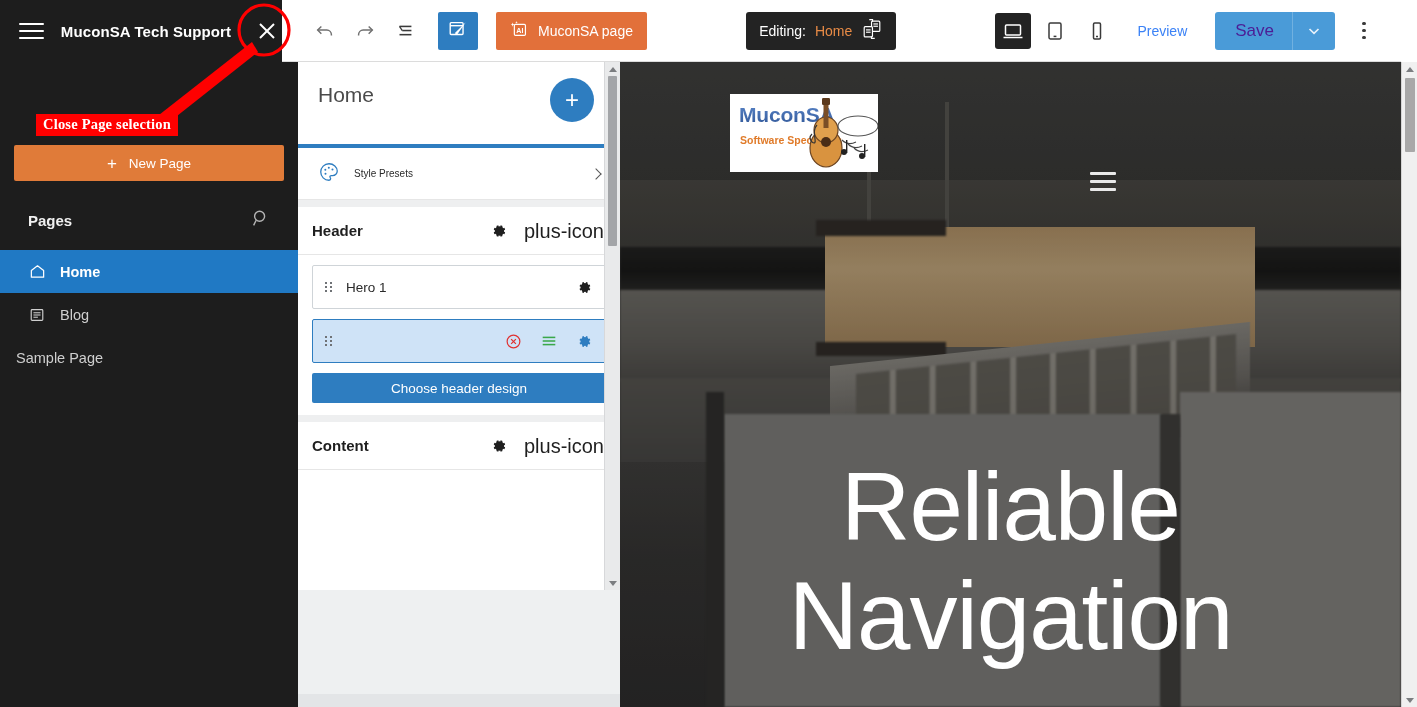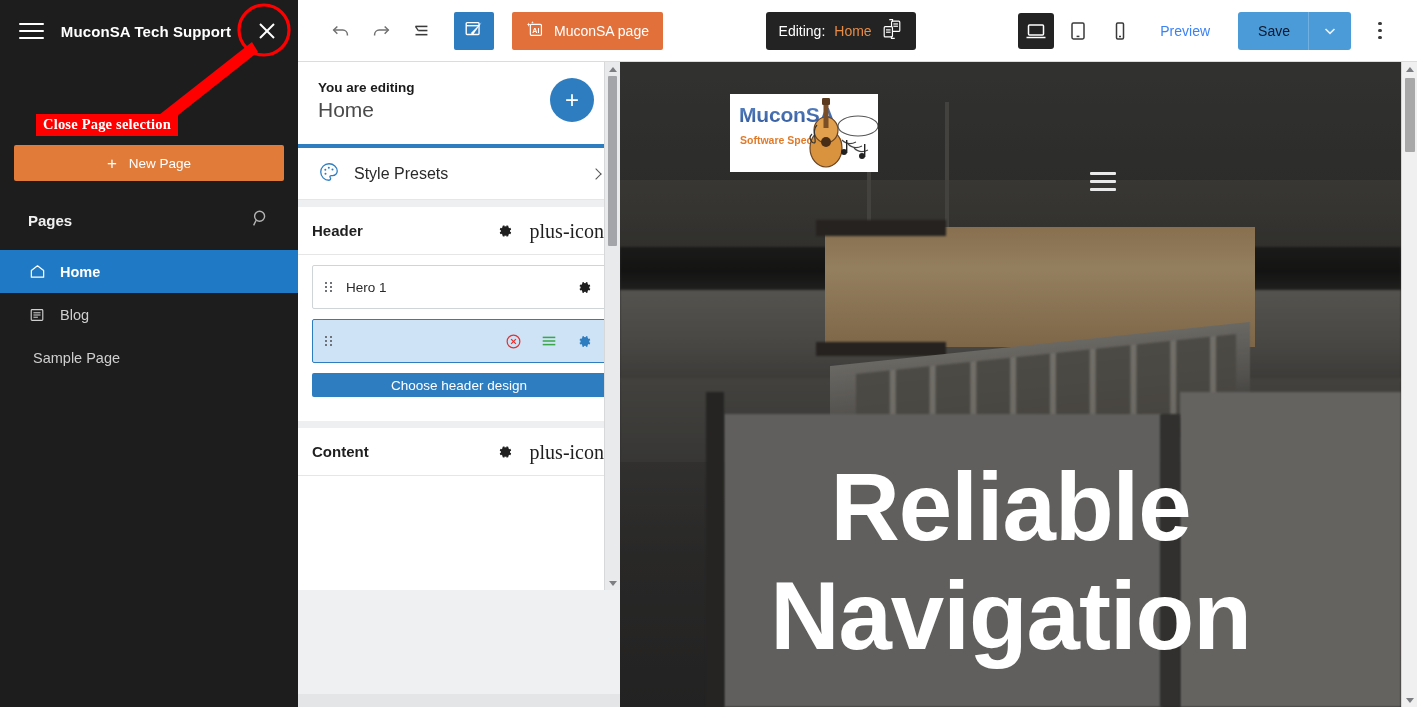--- a/index.html
+++ b/index.html
@@ -40,21 +40,21 @@
 
   .pages-head { position: absolute; left: 0; top: 205px; width: 298px;
     display: flex; align-items: center; padding: 0 28px; height: 30px; }
   .pages-head .lbl { font-size: 15px; font-weight: bold; color: #f0f0f0; flex: 1; }
   .search-icon { cursor: pointer; opacity: .85; }
 
   .pages-list { position: absolute; left: 0; top: 250px; width: 298px; }
   .page-item { display: flex; align-items: center; gap: 14px; height: 43px;
     padding: 0 28px; font-size: 14.5px; color: #cfcfcf; cursor: pointer; }
   .page-item.active { background: #2079c4; color: #ffffff; font-weight: bold; }
-  .page-item.plain { padding-left: 16px; margin-left: 17px; }
+  .page-item.plain { padding-left: 16px; }
   .page-item .ico { width: 18px; display: flex; align-items: center; justify-content: center; }
 
   
   .anno { position: absolute; left: 0; top: 0; width: 298px; height: 200px;
     pointer-events: none; z-index: 40; }
   .anno-label {
     position: absolute; left: 36px; top: 114px; background: #ff0000; color: #ffffff;
     font-size: 14.5px; font-weight: bold; padding: 2px 7px 3px 7px;
     font-family: "Liberation Serif", serif; letter-spacing: .2px; z-index: 42;
     white-space: nowrap;
@@ -70,60 +70,60 @@
   .editing-hdr .eyebrow { font-size: 13.5px; font-weight: bold; color: #1a1a1a; }
   .editing-hdr .pagename { font-size: 21px; color: #4a4a4a; margin-top: 3px; font-weight: 300; }
   .fab { position: absolute; right: 26px; top: 16px; width: 44px; height: 44px;
     border-radius: 50%; background: #2e7dc0; color: #fff; border: none; cursor: pointer;
     display: flex; align-items: center; justify-content: center; font-size: 24px;
     font-weight: 300; line-height: 1; }
   .blue-rule { height: 4px; background: #2e7dc0; margin: 6px 0 0 0; }
 
   .mid-row-preset { display: flex; align-items: center; height: 52px; padding: 0 20px;
     gap: 14px; cursor: pointer; border-bottom: 1px solid #e6e6e6; }
-  .mid-row-preset .lbl { flex: 1; font-size: 16px; color: #2a2a2a; }
+  .mid-row-preset .lbl { flex: 1; font-size: 10px; color: #2a2a2a; }
   .chev-right { width: 8px; height: 8px; border-top: 1.7px solid #555;
     border-right: 1.7px solid #555; transform: rotate(45deg); }
 
   .sec-divider { height: 7px; background: #eeeff0; }
 
   .sec-head { display: flex; align-items: center; height: 48px; padding: 0 16px 0 14px;
     gap: 16px; border-bottom: 1px solid #e6e6e6; }
   .sec-head .lbl { flex: 1; font-size: 15px; font-weight: bold; color: #1f1f1f; }
   .icon-btn { background: none; border: none; cursor: pointer; padding: 0;
     display: flex; align-items: center; justify-content: center; }
-  .plus-glyph { font-size: 20px; font-weight: 300; color: #1f1f1f; line-height: 1; font-family: Liberation Serif, serif; }
+  .plus-glyph { font-size: 20px; font-weight: 300; color: #1f1f1f; line-height: 1; }
 
   .sec-body { padding: 10px 14px 0 14px; }
   .block-item { height: 44px; border: 1px solid #cfd4d8; border-radius: 2px;
     display: flex; align-items: center; padding: 0 12px 0 12px; gap: 14px;
     margin-bottom: 10px; background: #ffffff; cursor: pointer; }
   .block-item.sel { background: #cfe3f7; border-color: #cfe3f7; }
   .block-item.active-edit { background: #cfe3f7; border: 1px solid #2e7dc0; }
   .block-item .bname { flex: 1; font-size: 13.5px; color: #2a2a2a; }
   .grip { display: grid; grid-template-columns: 2px 2px; gap: 2px 3px; }
   .grip i { width: 2px; height: 2px; background: #6f7276; display: block; }
-  .choose-btn { width: 100%; height: 24px; background: #2e7dc0; color: #fff;
+  .choose-btn { width: 100%; height: 30px; background: #2e7dc0; color: #fff;
     border: none; border-radius: 2px; font-size: 13.5px; font-family: inherit;
-    cursor: pointer; margin-bottom: 24px; }
+    cursor: pointer; margin-bottom: 12px; }
 
   .mid-scroll { position: absolute; right: 0; top: 62px; width: 16px; height: 528px;
     background: #e9eaeb; border-left: 1px solid #d7d8da; }
   .mid-scroll .thumb { position: absolute; left: 3px; top: 14px; width: 9px;
     height: 170px; background: #a3a5a8; border-radius: 1px; cursor: pointer; }
   .sc-arrow { position: absolute; left: 0; width: 16px; height: 14px;
     display: flex; align-items: center; justify-content: center; }
   .sc-arrow.up { top: 0; } .sc-arrow.down { bottom: 0; }
   .tri { width: 0; height: 0; border-left: 4px solid transparent;
     border-right: 4px solid transparent; }
   .tri.up { border-bottom: 5px solid #7b7d80; }
   .tri.down { border-top: 5px solid #7b7d80; }
 
   
-  .toolbar { position: absolute; left: 298px; top: 0; width: 1119px; height: 62px;
+  .toolbar { position: absolute; left: 282px; top: 0; width: 1119px; height: 62px;
     background: #ffffff; border-bottom: 1px solid #dcdcdc; display: flex;
     align-items: center; z-index: 20; }
   .tb-left { display: flex; align-items: center; gap: 10px; padding-left: 28px; }
   .tb-icon { width: 30px; height: 30px; display: flex; align-items: center;
     justify-content: center; cursor: pointer; }
   .tb-blue { width: 40px; height: 38px; background: #2e7dc0; border: none;
     border-radius: 2px; display: flex; align-items: center; justify-content: center;
     cursor: pointer; margin-left: 8px; }
   .tb-orange { height: 38px; background: #e2703a; border: none; border-radius: 2px;
     color: #fff; font-size: 14px; font-family: inherit; padding: 0 14px;
@@ -135,21 +135,21 @@
   .editing-pill .v { color: #e88b46; font-size: 14px; }
   .tb-right { display: flex; align-items: center; gap: 6px; padding-right: 22px; }
   .dev-btn { width: 36px; height: 36px; border-radius: 3px; display: flex;
     align-items: center; justify-content: center; cursor: pointer; background: none;
     border: none; }
   .dev-btn.on { background: #232323; }
   .preview-btn { background: none; border: none; font-family: inherit; font-size: 14px;
     color: #3b82f6; cursor: pointer; padding: 0 16px; }
   .save-btn { height: 38px; background: #4a9bd8; border: none; border-radius: 3px;
     display: flex; align-items: center; cursor: pointer; margin-left: 6px; }
-  .save-btn .txt { color: #0f172a; font-size: 14px; padding: 0 18px 0 20px; }
+  .save-btn .txt { color: #4c1d95; font-size: 17px; padding: 0 18px 0 20px; }
   .save-btn .sep { width: 1px; height: 38px; background: rgba(255,255,255,.22); }
   .save-btn .car { padding: 0 14px; display: flex; align-items: center; }
   .kebab { width: 30px; height: 36px; display: flex; flex-direction: column;
     align-items: center; justify-content: center; gap: 3.5px; cursor: pointer;
     margin-left: 8px; }
   .kebab i { width: 3.5px; height: 3.5px; border-radius: 50%; background: #3a3a3a; display: block; }
 
   
   .preview-wrap { position: absolute; left: 620px; top: 62px; width: 797px;
     height: 645px; background: #2a2a2a; overflow: hidden; }
@@ -205,21 +205,21 @@
     background: linear-gradient(180deg,#5b86c9 0%,#2e5596 100%);
     -webkit-background-clip: text; background-clip: text; color: transparent; }
   .logo-sub { position: absolute; left: 10px; top: 40px; font-size: 10.5px;
     color: #e07b2a; font-weight: 600; }
 
   .prev-burger { position: absolute; left: 470px; top: 110px; width: 26px;
     display: flex; flex-direction: column; gap: 5px; cursor: pointer; }
   .prev-burger i { display: block; height: 3px; background: #e9e9e9; border-radius: 1px; }
 
   .hero-text { position: absolute; left: 0; top: 390px; width: 781px; text-align: center;
-    color: #ffffff; font-size: 96px; line-height: 1.14; font-weight: 700;
+    color: #ffffff; font-size: 96px; line-height: 1.14; font-weight: 400;
     letter-spacing: -1px; }
 
   .right-scroll { position: absolute; right: 0; top: 0; width: 16px; height: 645px;
     background: #f0f0f0; border-left: 1px solid #d4d4d4; }
   .right-scroll .thumb { position: absolute; left: 3px; top: 16px; width: 10px;
     height: 74px; background: #a8a8a8; border-radius: 1px; cursor: pointer; }
 
   
   .under-panel { position: absolute; left: 298px; top: 590px; width: 322px;
     height: 117px; background: #eef0f1; }
@@ -294,21 +294,20 @@
       <path d="M142 128 L166 118 L160 136 Z" fill="#ff0000"></path>
     </svg>
     <div class="anno-label">Close Page selection</div>
   </div>
 
   <div class="middle">
     <div class="mid-toolbar-gap"></div>
 
     <div class="mid-panel">
       <div class="editing-hdr">
-        <div class="eyebrow">You are editing</div>
         <div class="pagename">Home</div>
         <button class="fab">+</button>
       </div>
       <div class="blue-rule"></div>
 
       <div class="mid-row-preset">
         <span>
           <svg width="22" height="22" viewBox="0 0 24 24">
             <path d="M12 3a9 9 0 0 0 0 18c1.2 0 1.8-.8 1.8-1.6 0-.9-.8-1.3-.8-2.1 0-.7.6-1.3 1.4-1.3H16a5 5 0 0 0 5-5c0-4.4-4-8-9-8z" fill="none" stroke="#2e7dc0" stroke-width="1.4"></path>
             <circle cx="8" cy="9.5" r="1.1" fill="#2e7dc0"></circle>

